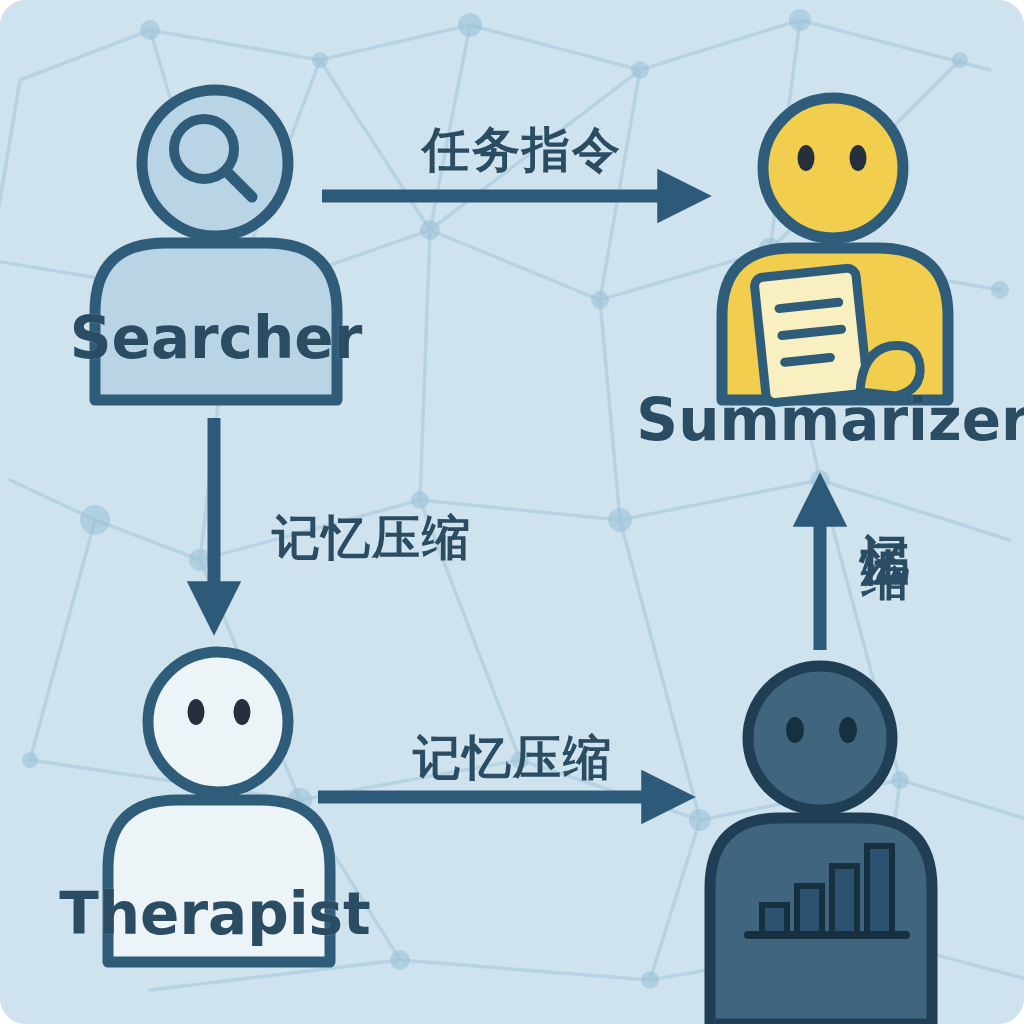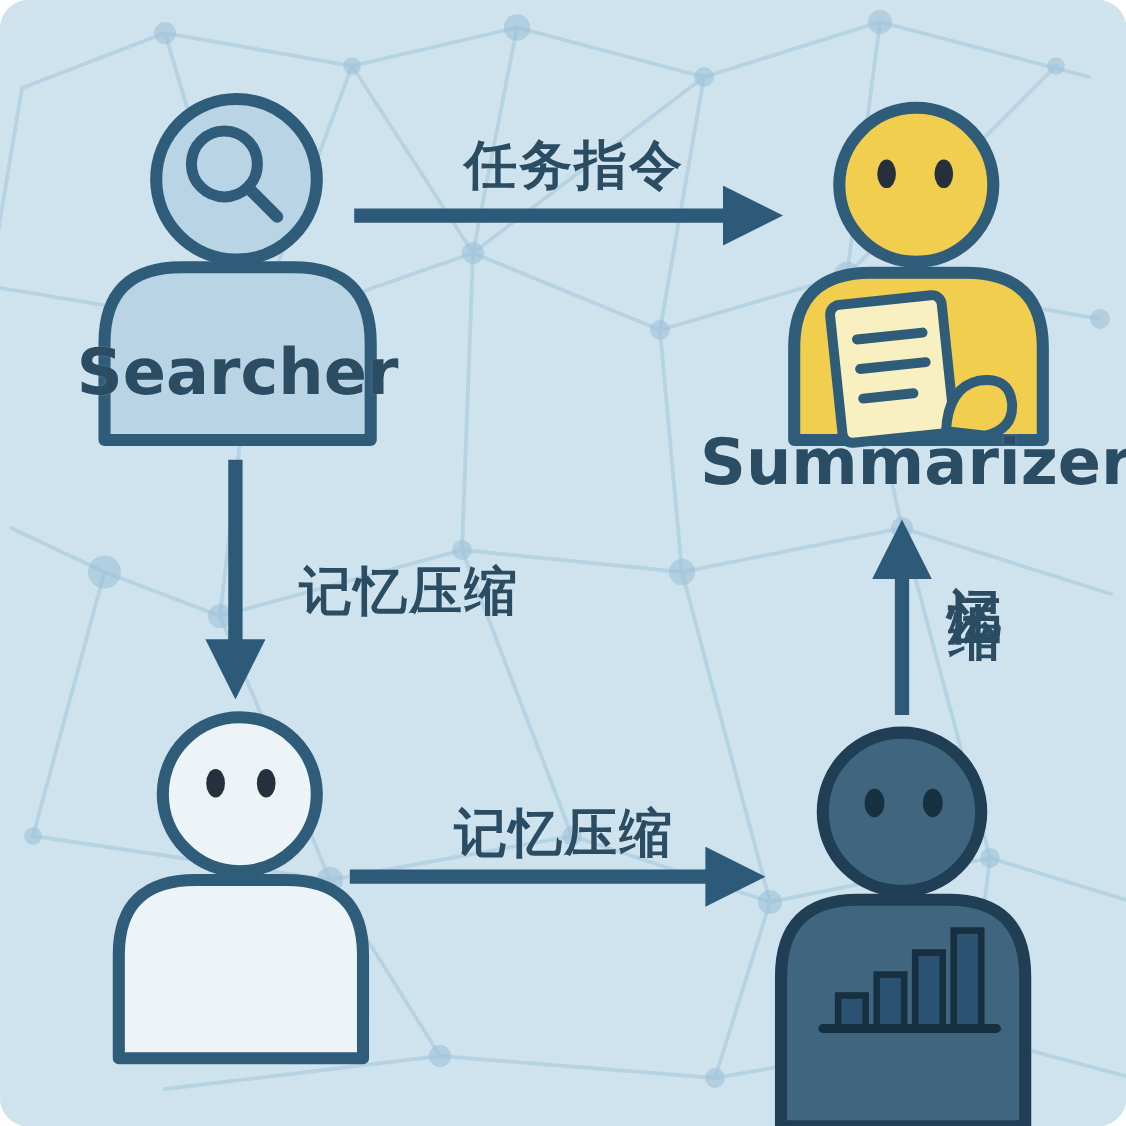--- a/index.html
+++ b/index.html
@@ -175,15 +175,16 @@
   <div class="lbl lbl-cjk" style="left:372px; top:506px;">记忆压缩</div>
 
   <div class="lbl lbl-cjk" style="left:513px; top:726px;">记忆压缩</div>
 
   <div class="lbl lbl-cjk lbl-vertical" style="left:862px; top:494px;">记忆压缩</div>
 
   <div class="lbl lbl-en" style="left:216px; top:304px;">Searcher</div>
 
   <div class="lbl lbl-en" style="left:833px; top:386px;">Summarizer</div>
 
+  <div class="lbl lbl-en" style="left:215px; top:880px;">Therapist</div>
 
 
 </div>
 
 </body></html>

